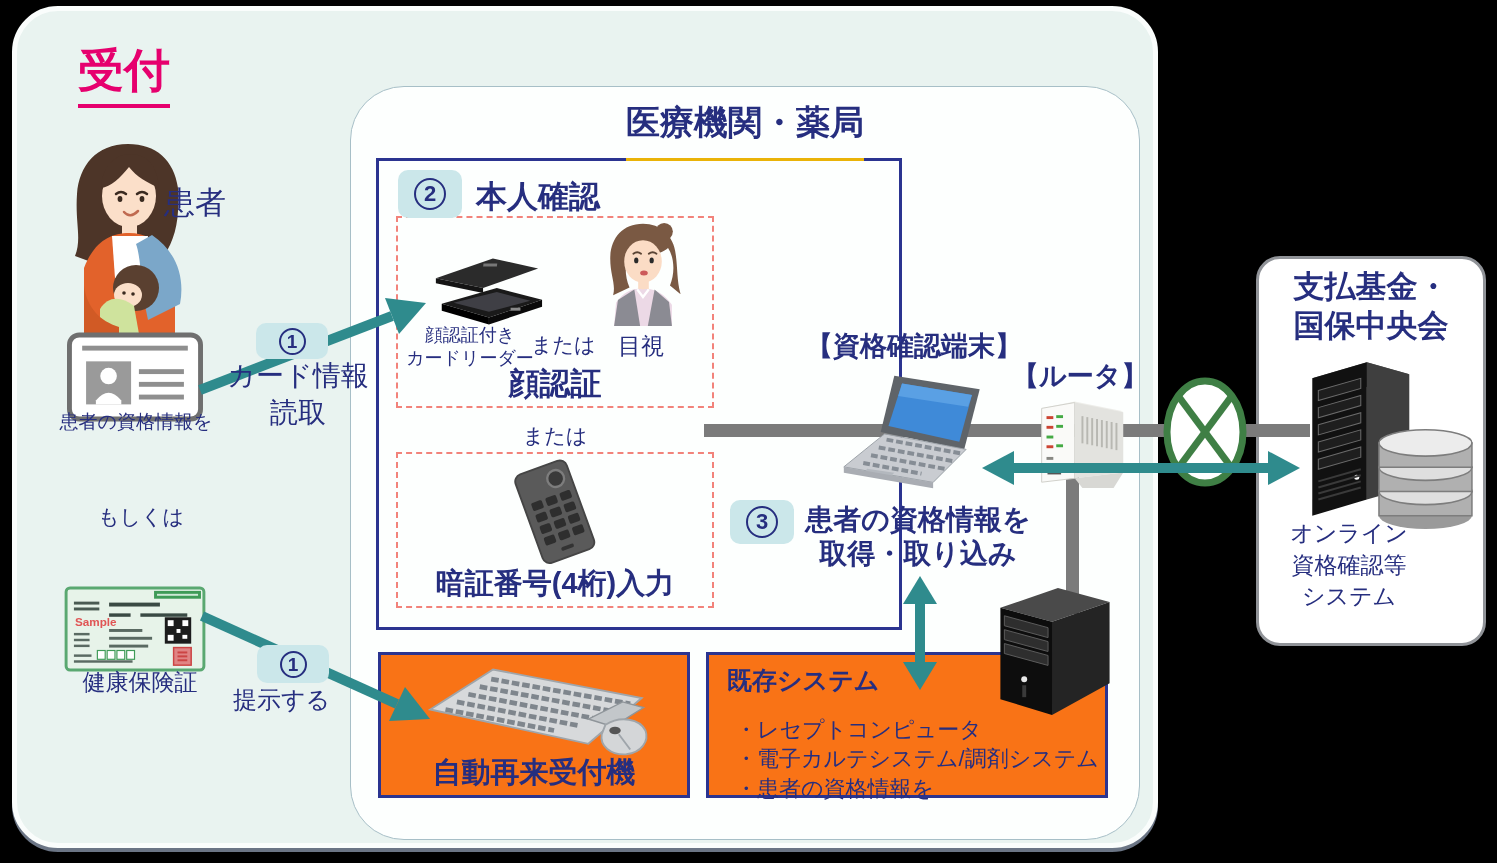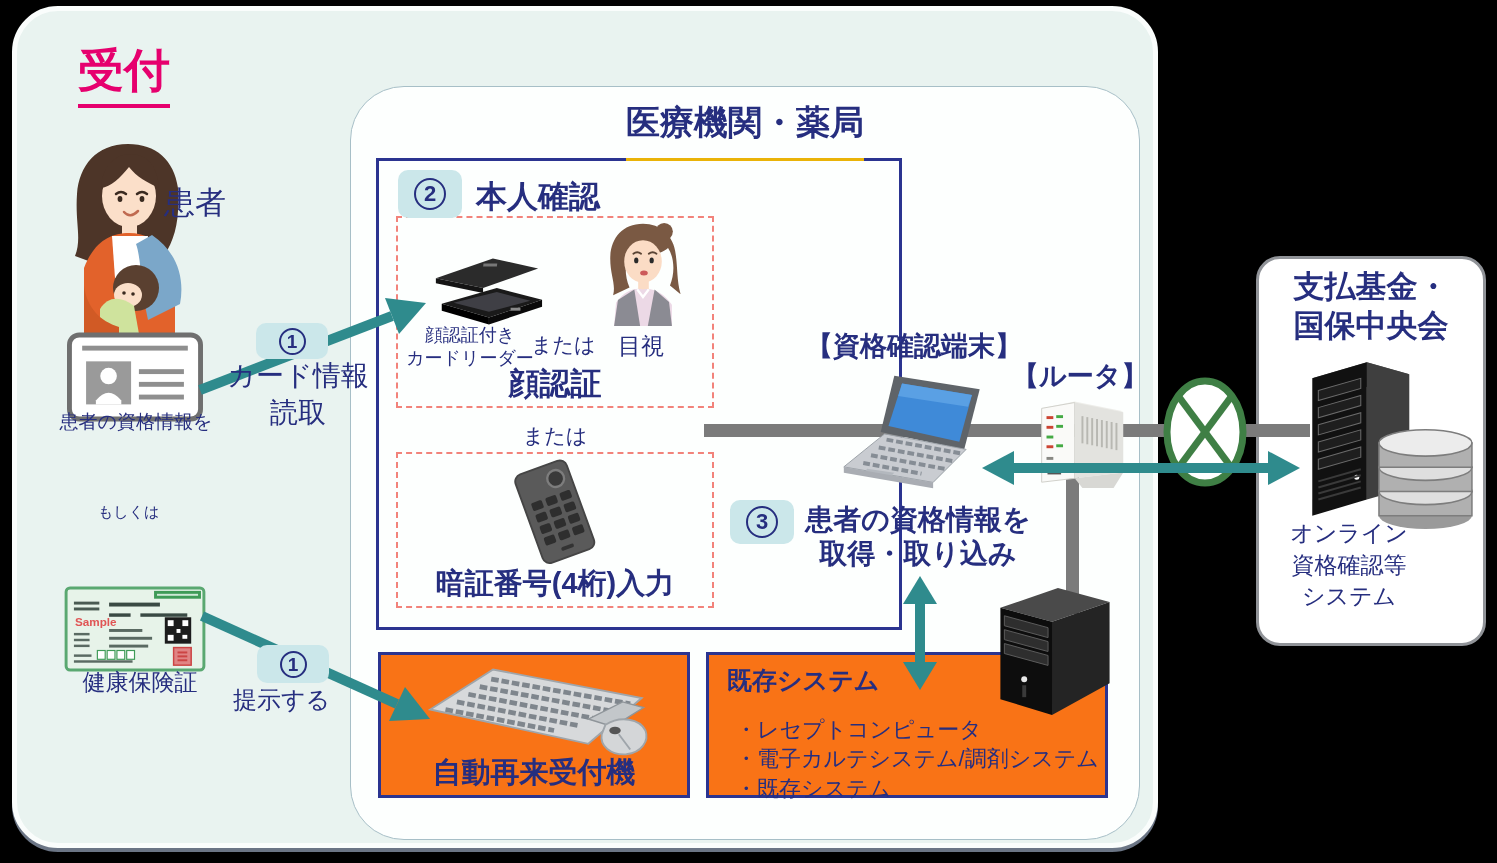--- a/index.html
+++ b/index.html
@@ -72,21 +72,21 @@
         <circle cx="43" cy="45" r="8.5" fill="#ffffff"></circle>
         <path d="M30,70 Q43,54 56,70 L56,74 L30,74 Z" fill="#ffffff"></path>
       </g>
       <rect x="74" y="38" width="46" height="5" fill="#8f8f8f"></rect>
       <rect x="74" y="51" width="46" height="5" fill="#8f8f8f"></rect>
       <rect x="74" y="64" width="46" height="5" fill="#8f8f8f"></rect>
     </svg>
   </div>
   <div class="abs navy ctr z5" style="left:54px;top:409px;width:164px;font-size:19px;">患者の資格情報を</div>
 
-  <div class="abs navy z5" style="left:98px;top:503px;font-size:15px;">もしくは</div>
+  <div class="abs navy z5" style="left:98px;top:503px;font-size:21px;">もしくは</div>
 
   <div class="abs z5" style="left:64px;top:586px;width:142px;height:86px;">
     <svg width="142" height="86" viewBox="0 0 145 88">
       <rect x="2" y="2" width="141" height="84" rx="4" fill="#e7f3e9" stroke="#5aa871" stroke-width="3"></rect>
       <rect x="92" y="5" width="48" height="8" fill="#3f9b57"></rect>
       <rect x="95" y="8" width="42" height="2" fill="#cfe9d6"></rect>
       <rect x="10" y="16" width="26" height="3" fill="#4a5a52"></rect>
       <rect x="10" y="22" width="26" height="3" fill="#4a5a52"></rect>
       <rect x="46" y="17" width="52" height="4" fill="#3a4a44"></rect>
       <rect x="46" y="28" width="22" height="3.5" fill="#3a4a44"></rect>
@@ -306,21 +306,21 @@
       <polygon points="21,2 4,30 38,30" fill="#2f8b8d"></polygon>
       <polygon points="21,116 4,88 38,88" fill="#2f8b8d"></polygon>
     </svg>
   </div>
 
   <div class="abs whitebluebox" style="left:706px;top:652px;width:402px;height:146px;padding:9px 0 0 18px;">
     <div style="font-size:25px;font-weight:800;">既存システム</div>
     <div style="font-size:22px;line-height:1.34;margin-left:8px;margin-top:18px;">
       <div>・レセプトコンピュータ</div>
       <div>・電子カルテシステム/調剤システム</div>
-      <div>・既存システム</div>
+      <div>・患者の資格情報を</div>
     </div>
   </div>
 
   <div class="abs z5" style="left:988px;top:586px;width:130px;height:134px;">
     <svg width="130" height="134" viewBox="0 0 130 135">
       <polygon points="12,22 70,2 122,16 64,36" fill="#4a4a4a"></polygon>
       <polygon points="64,36 122,16 122,98 64,130" fill="#242424"></polygon>
       <polygon points="12,22 64,36 64,130 12,114" fill="#0d0d0d"></polygon>
       <g fill="#2e2e2e" stroke="#5c5c5c" stroke-width="1">
         <polygon points="16,30 60,42 60,52 16,40"></polygon>

